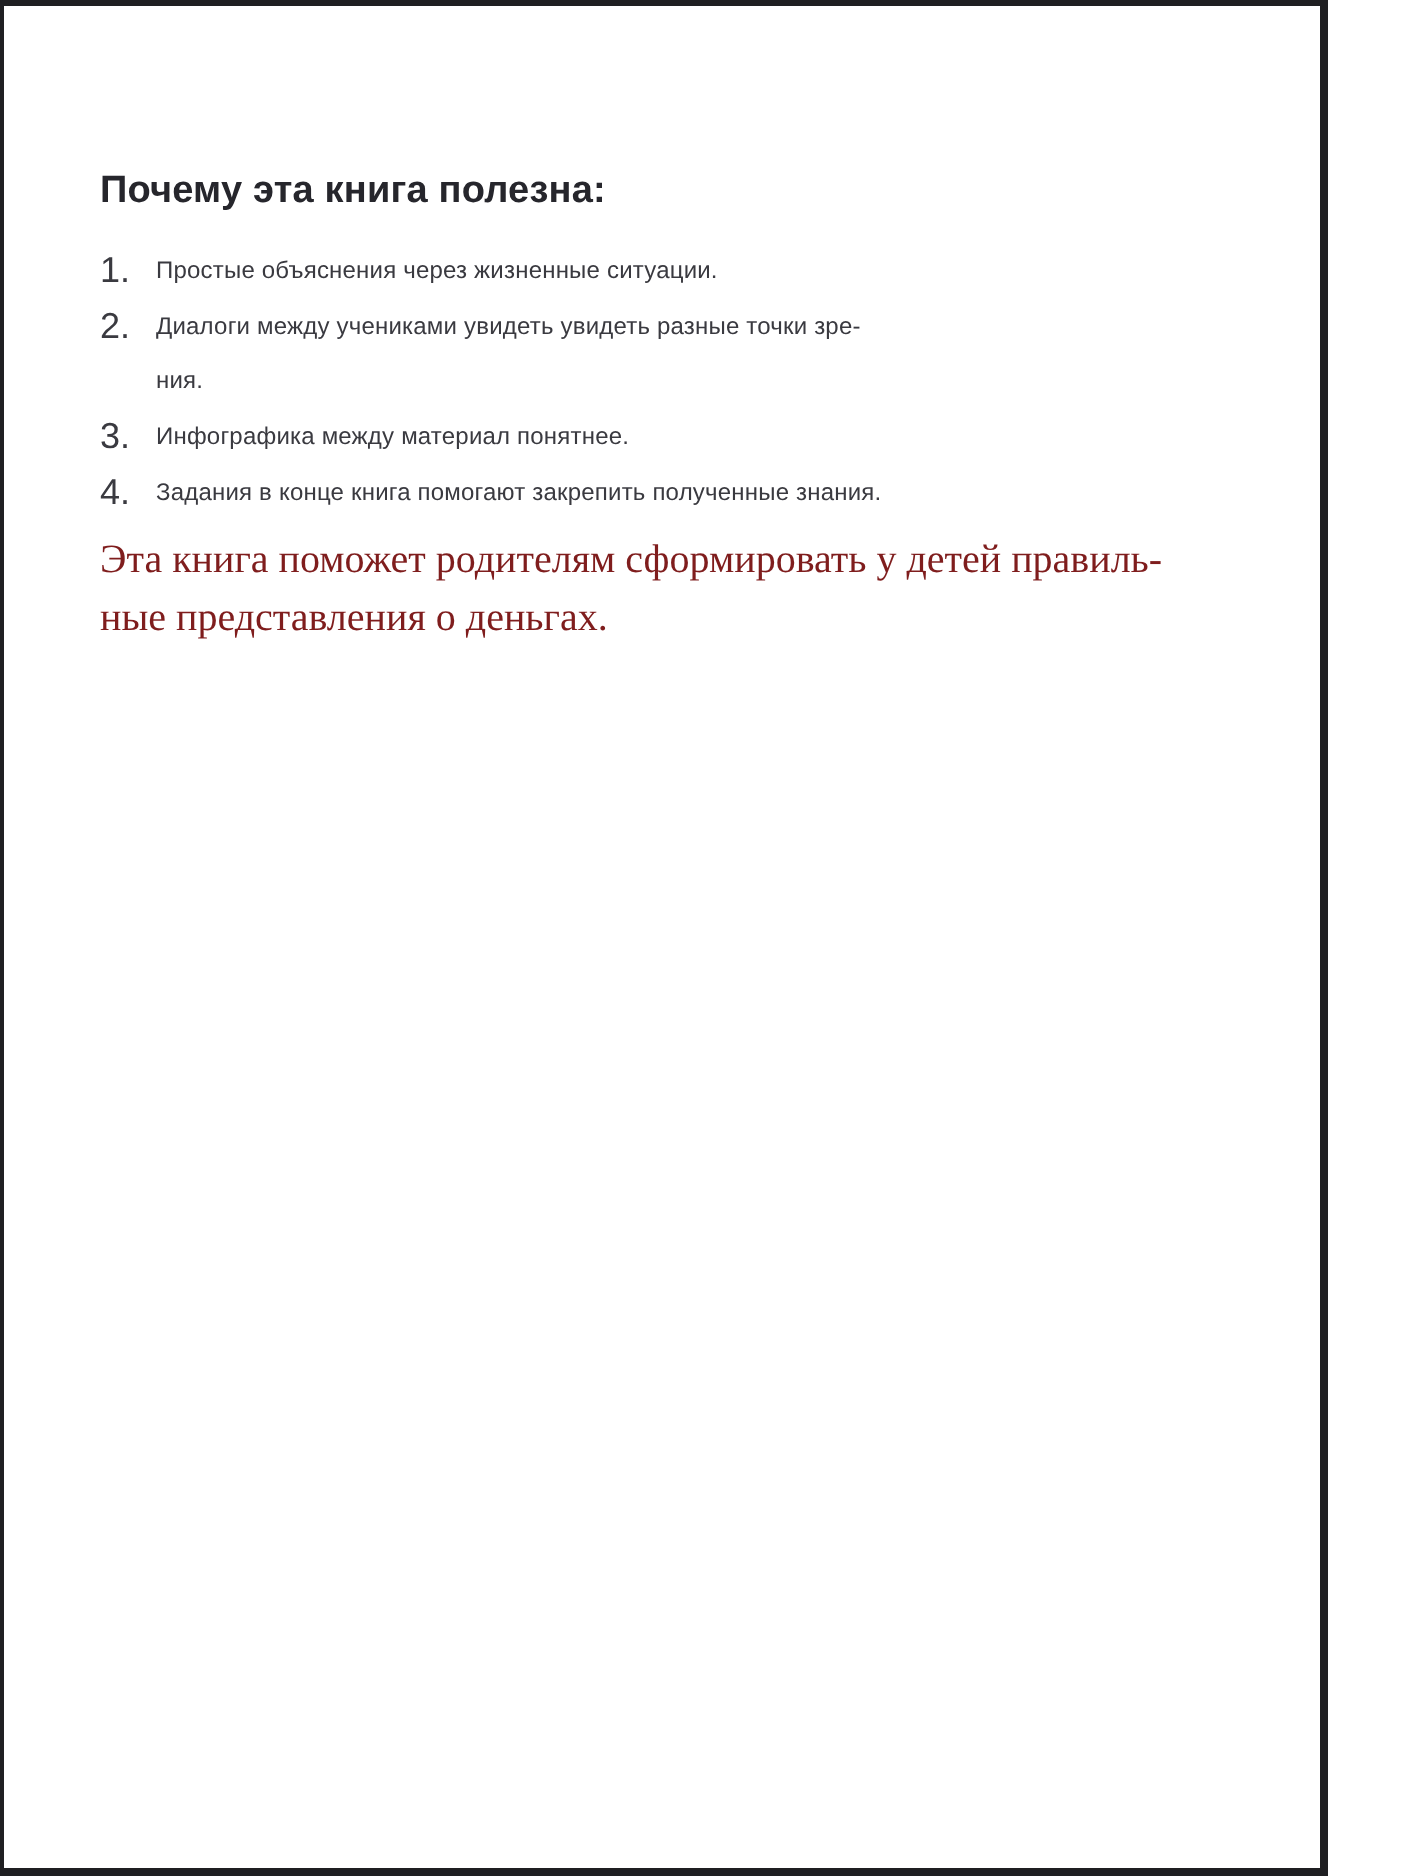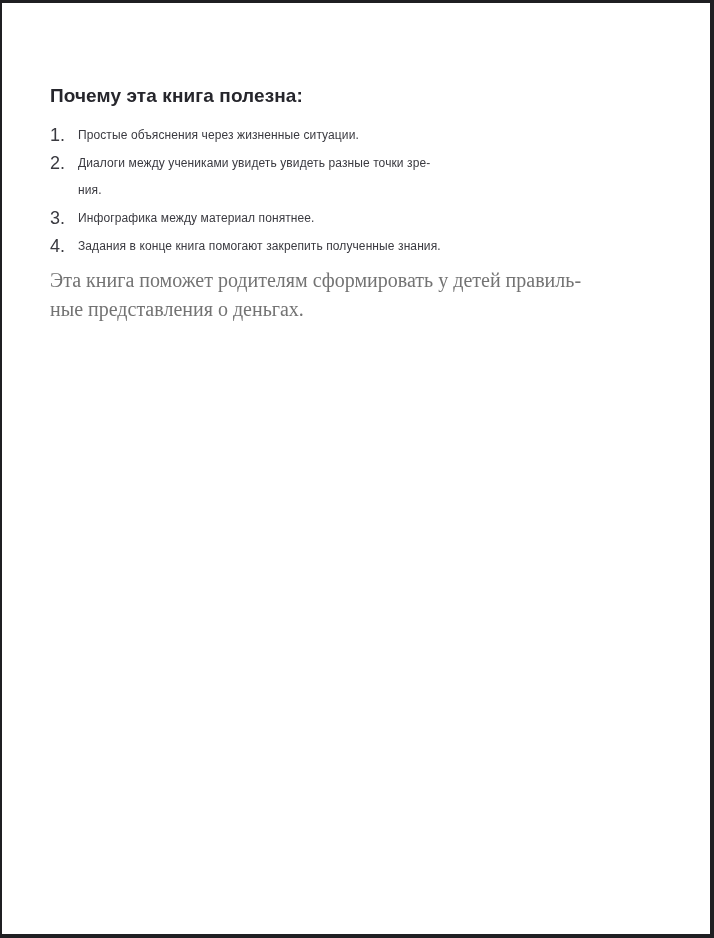--- a/index.html
+++ b/index.html
@@ -2,21 +2,21 @@
 <html lang="ru"><head>
 <meta charset="utf-8">
 <style>
   html, body {
     margin: 0;
     padding: 0;
     background: #ffffff;
   }
   .page {
     position: relative;
-    width: 714px;
+    width: 664px;
     height: 938px;
     box-sizing: border-box;
     background: #ffffff;
     border-style: solid;
     border-color: #1f1f22;
     border-width: 3px 4px 4px 2px;
     padding: 81px 42px 0 48px;
     overflow: hidden;
     font-family: "Liberation Sans", "DejaVu Sans", sans-serif;
   }
@@ -48,21 +48,21 @@
     font-size: 12px;
     color: #3a3a40;
     line-height: 27px;
     white-space: pre-line;
     letter-spacing: 0.1px;
   }
   .closing-paragraph {
     margin: 6px 0 0 0;
     font-family: "Liberation Serif", "DejaVu Serif", serif;
     font-size: 20px;
-    color: #737373;
+    color: #7f1d1d;
     line-height: 29px;
     white-space: pre-line;
   }
 </style>
 </head>
 <body>
 
 <div class="page">
 
   <h2 class="heading">Почему эта книга полезна:</h2>

